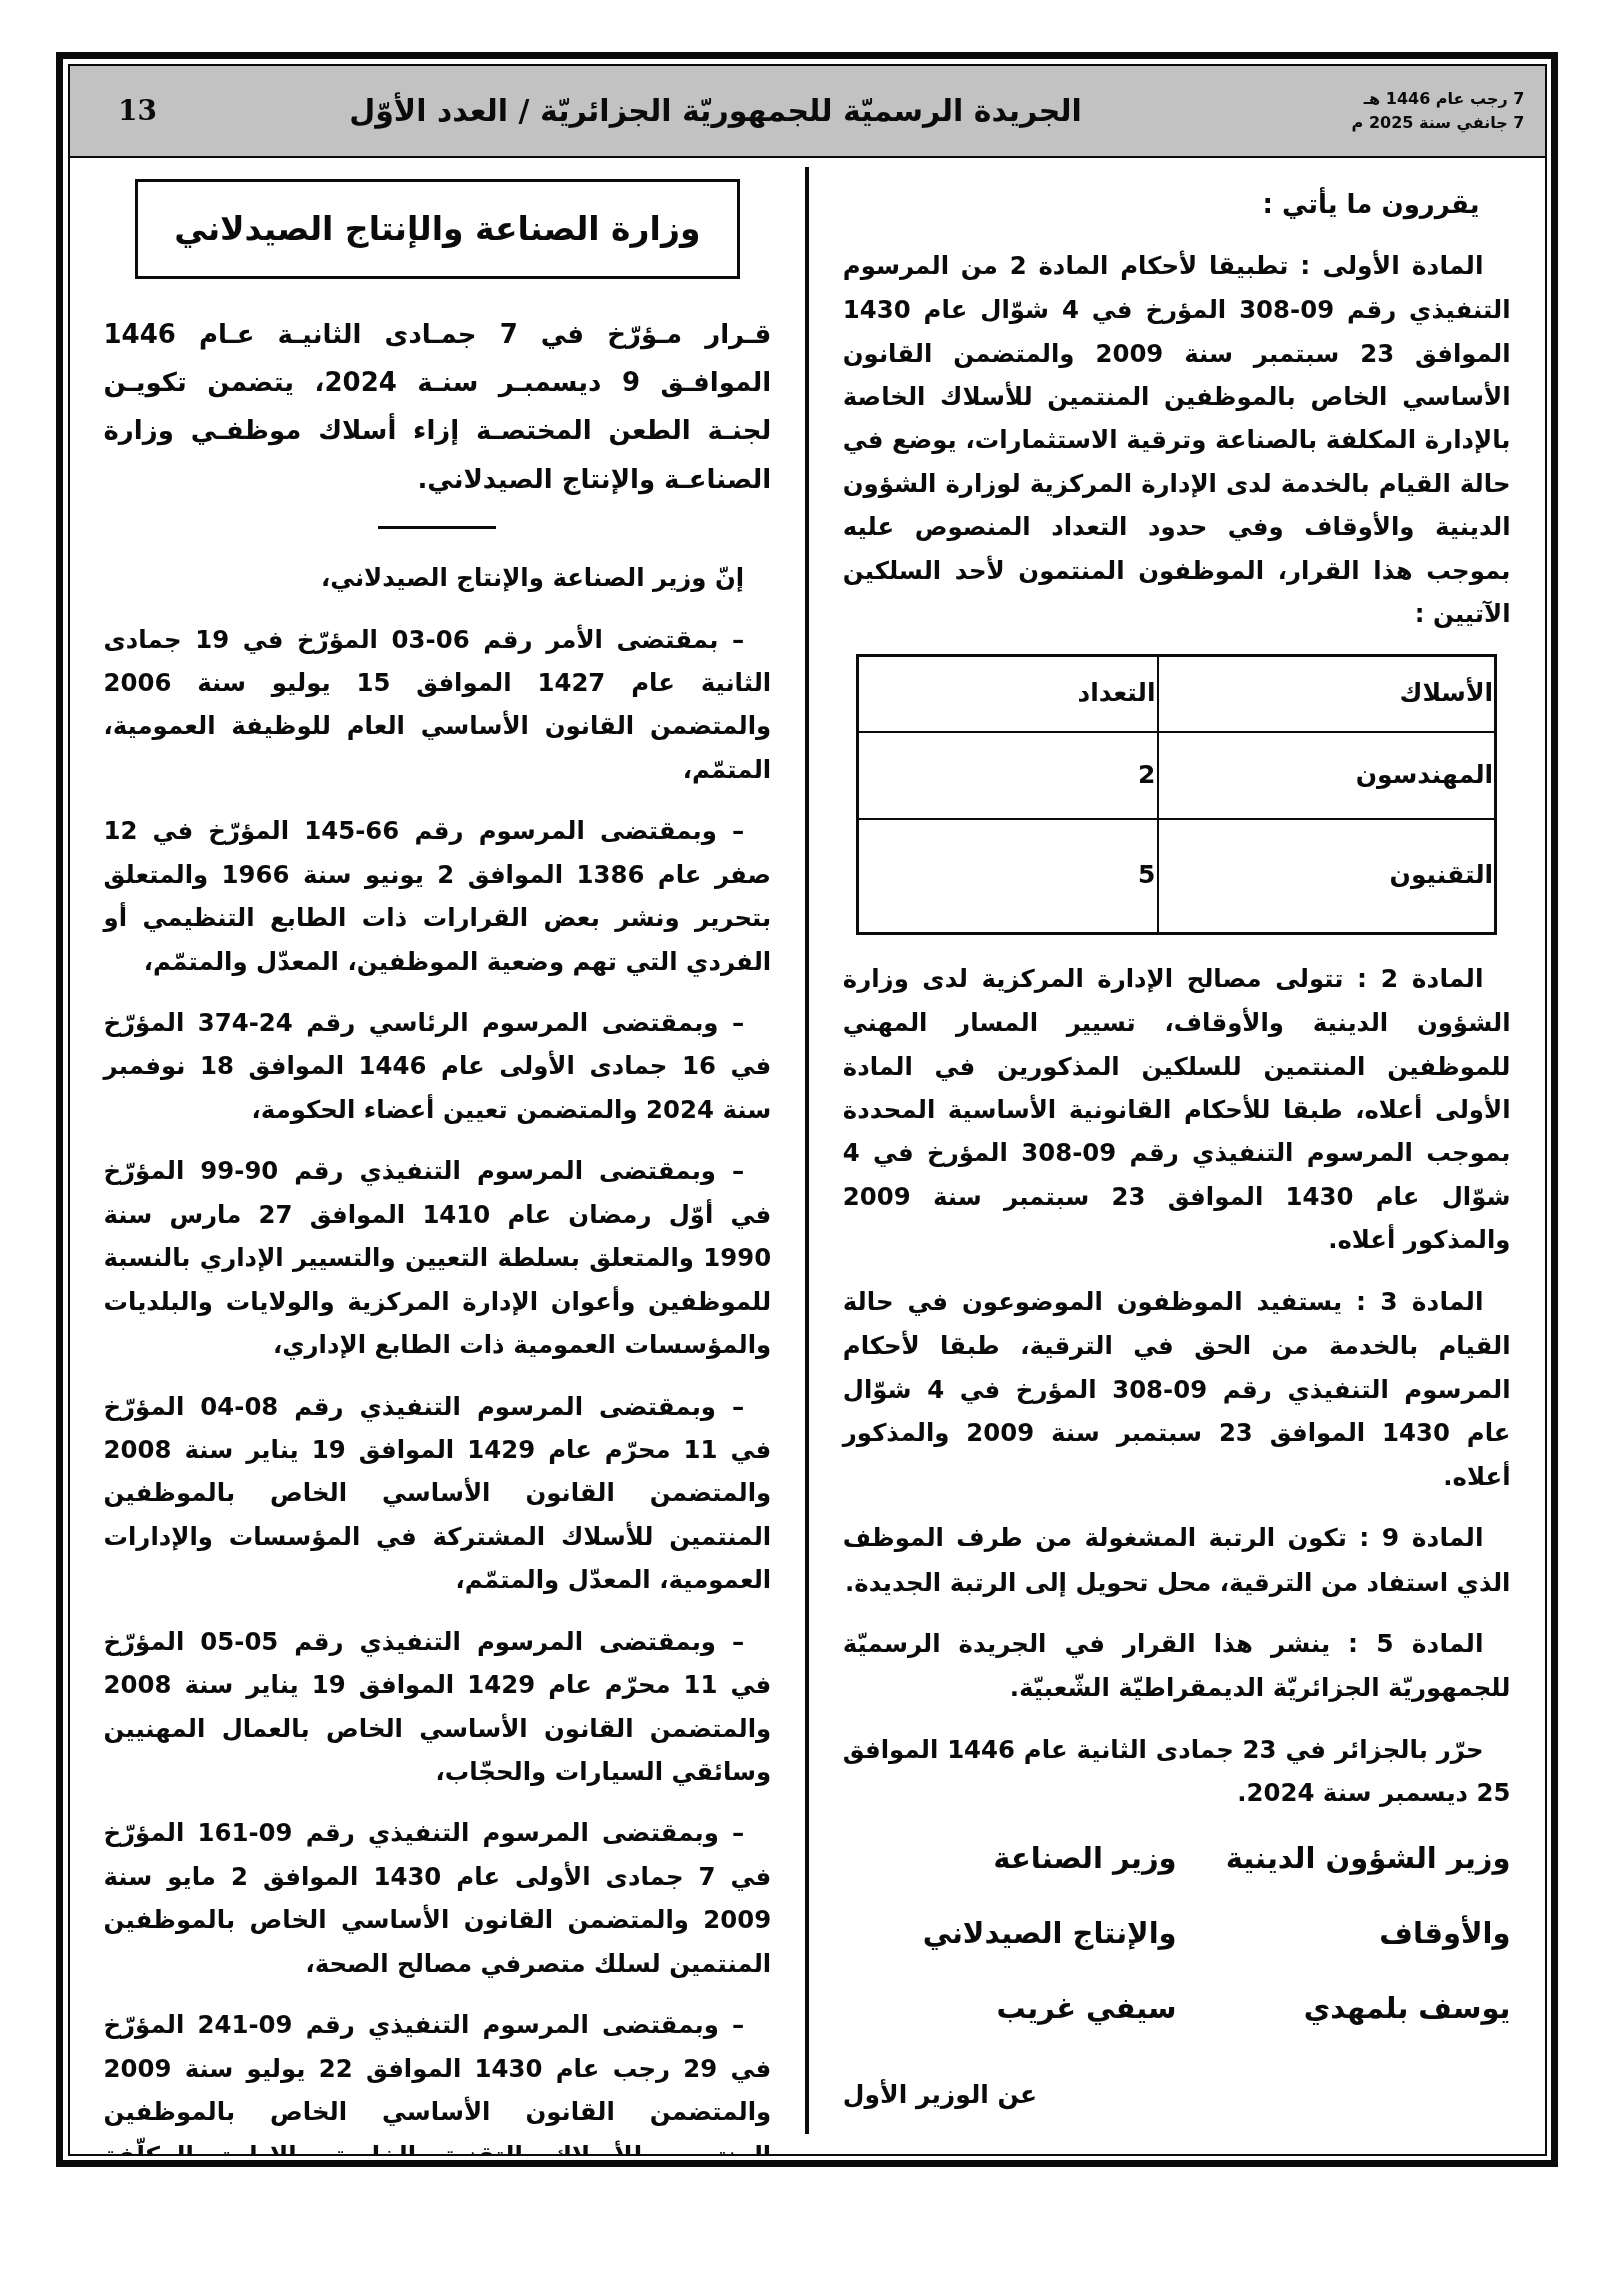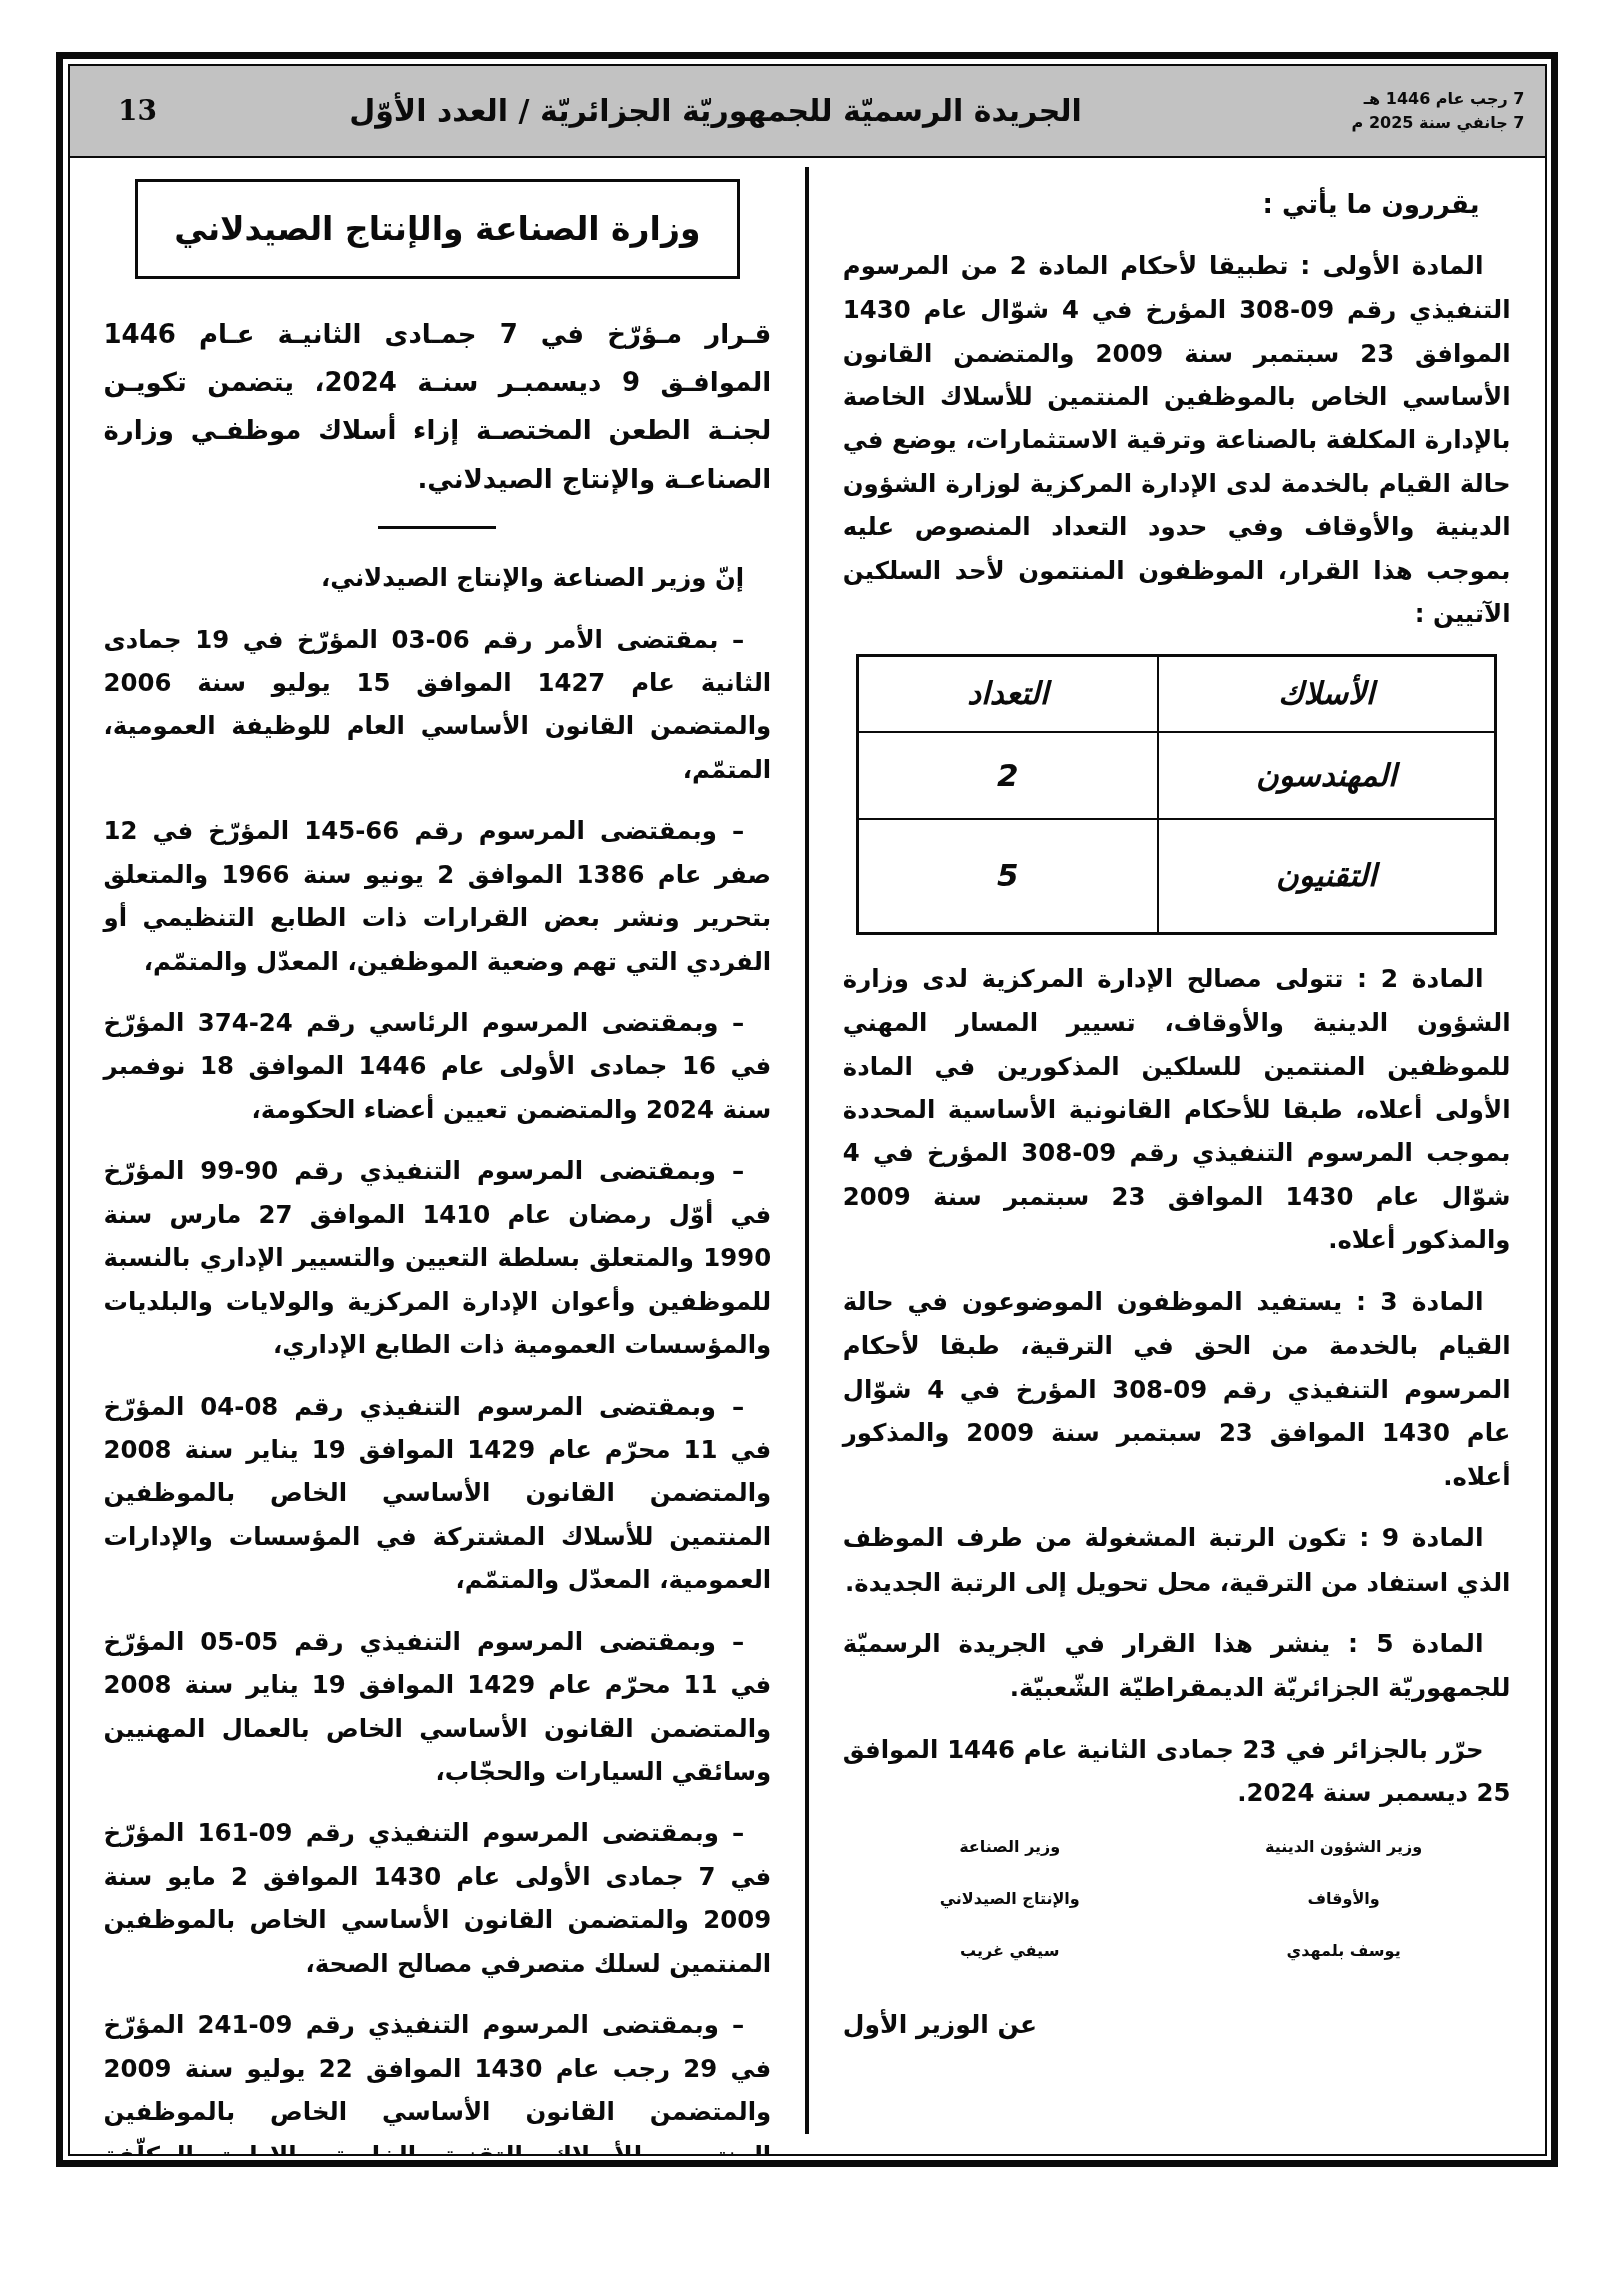--- a/index.html
+++ b/index.html
@@ -92,39 +92,38 @@
   }
   
   table.corps-table {
     width: 96%;
     margin: 5.4px auto 22px auto;
     border-collapse: collapse;
     border: 3.6px solid #0b0b0b;
   }
   table.corps-table th, table.corps-table td {
     border: 2.7px solid #0b0b0b;
-    text-align: center;
-    font-size: 31px;
-    font-style: italic;
+    text-align: right;
+    font-size: 25px;
   }
   table.corps-table th { height: 72px; }
   td.cell-r1 { height: 83px; }
   td.cell-r2 { height: 110px; }
   col.col-corps { width: 53%; }
   col.col-count { width: 47%; }
   
   .closing { margin-top: 3.6px; }
   .sig-row {
     display: flex;
     margin-top: 7.2px;
   }
   .sig-block {
     flex: 1;
-    text-align: center;
-    font-size: 16px;
+    text-align: right;
+    font-size: 29px;
   }
   .sig-line { margin: 0 0 23.5px 0; }
   .sig-name { margin-top: 5.4px; }
   .sig-center {
     text-align: left;
     font-size: 25px;
     margin-top: 14.5px;
   }
   .sig-center div { margin-bottom: 23.5px; }
   

